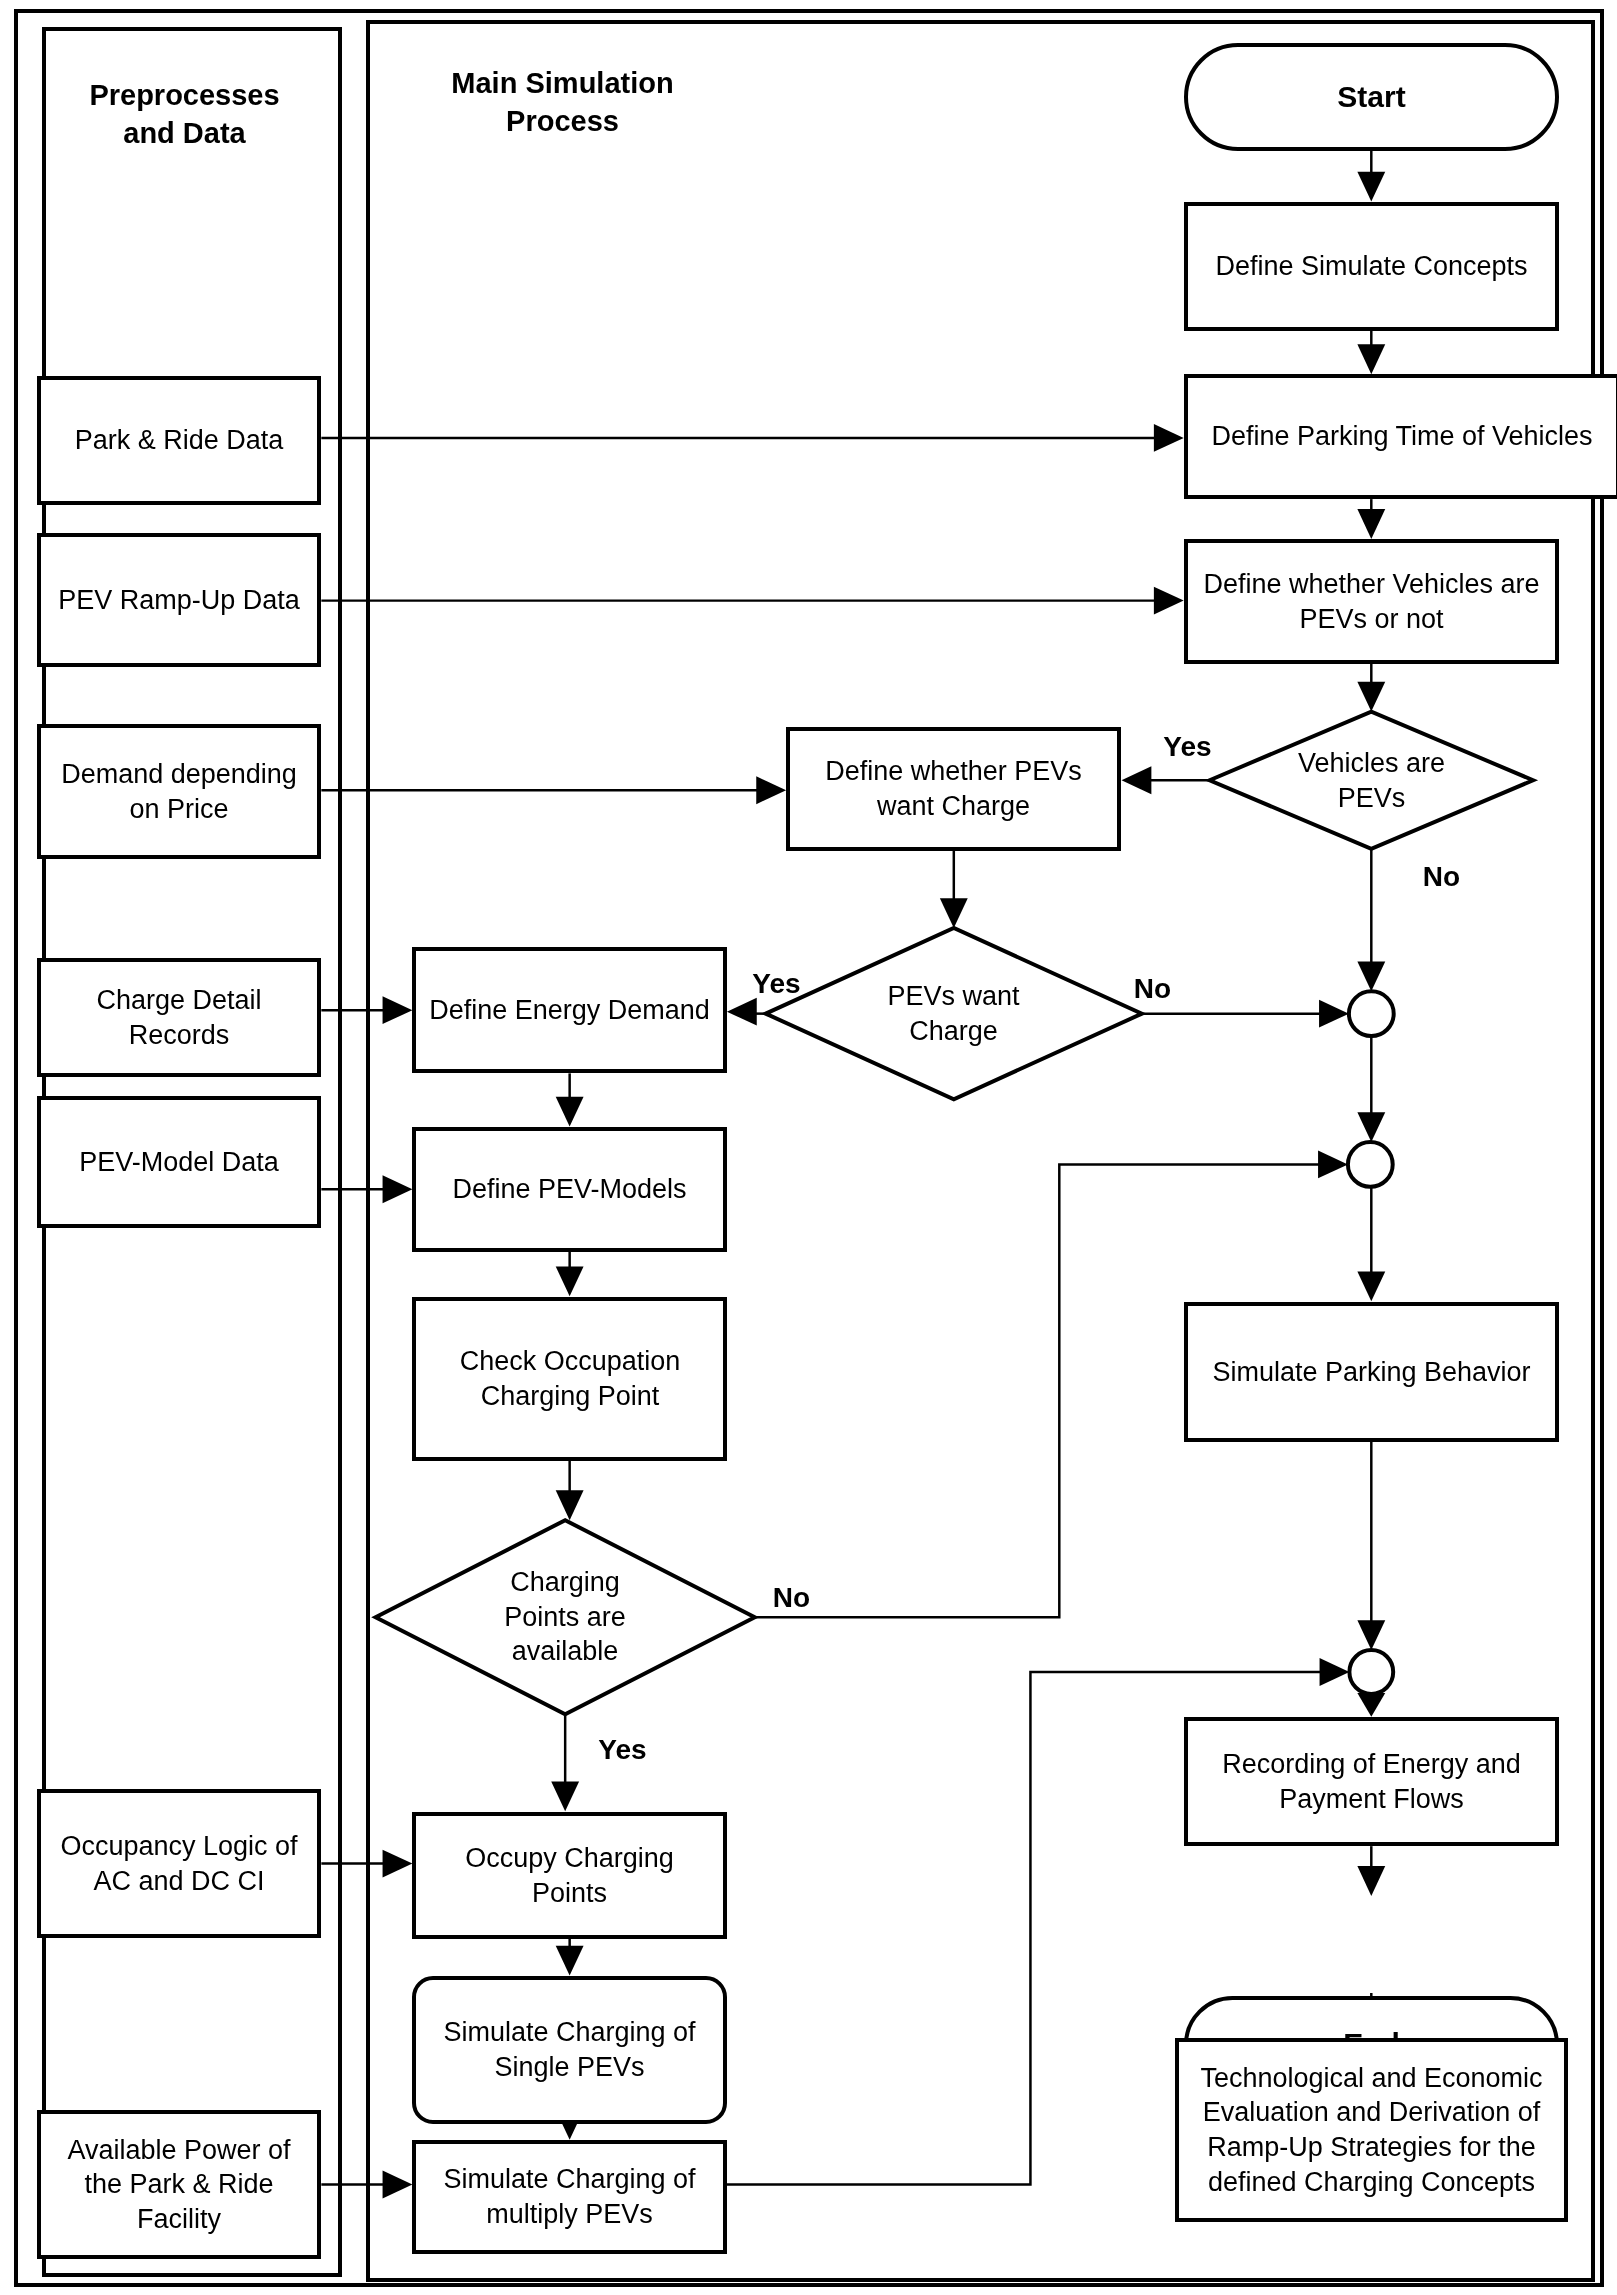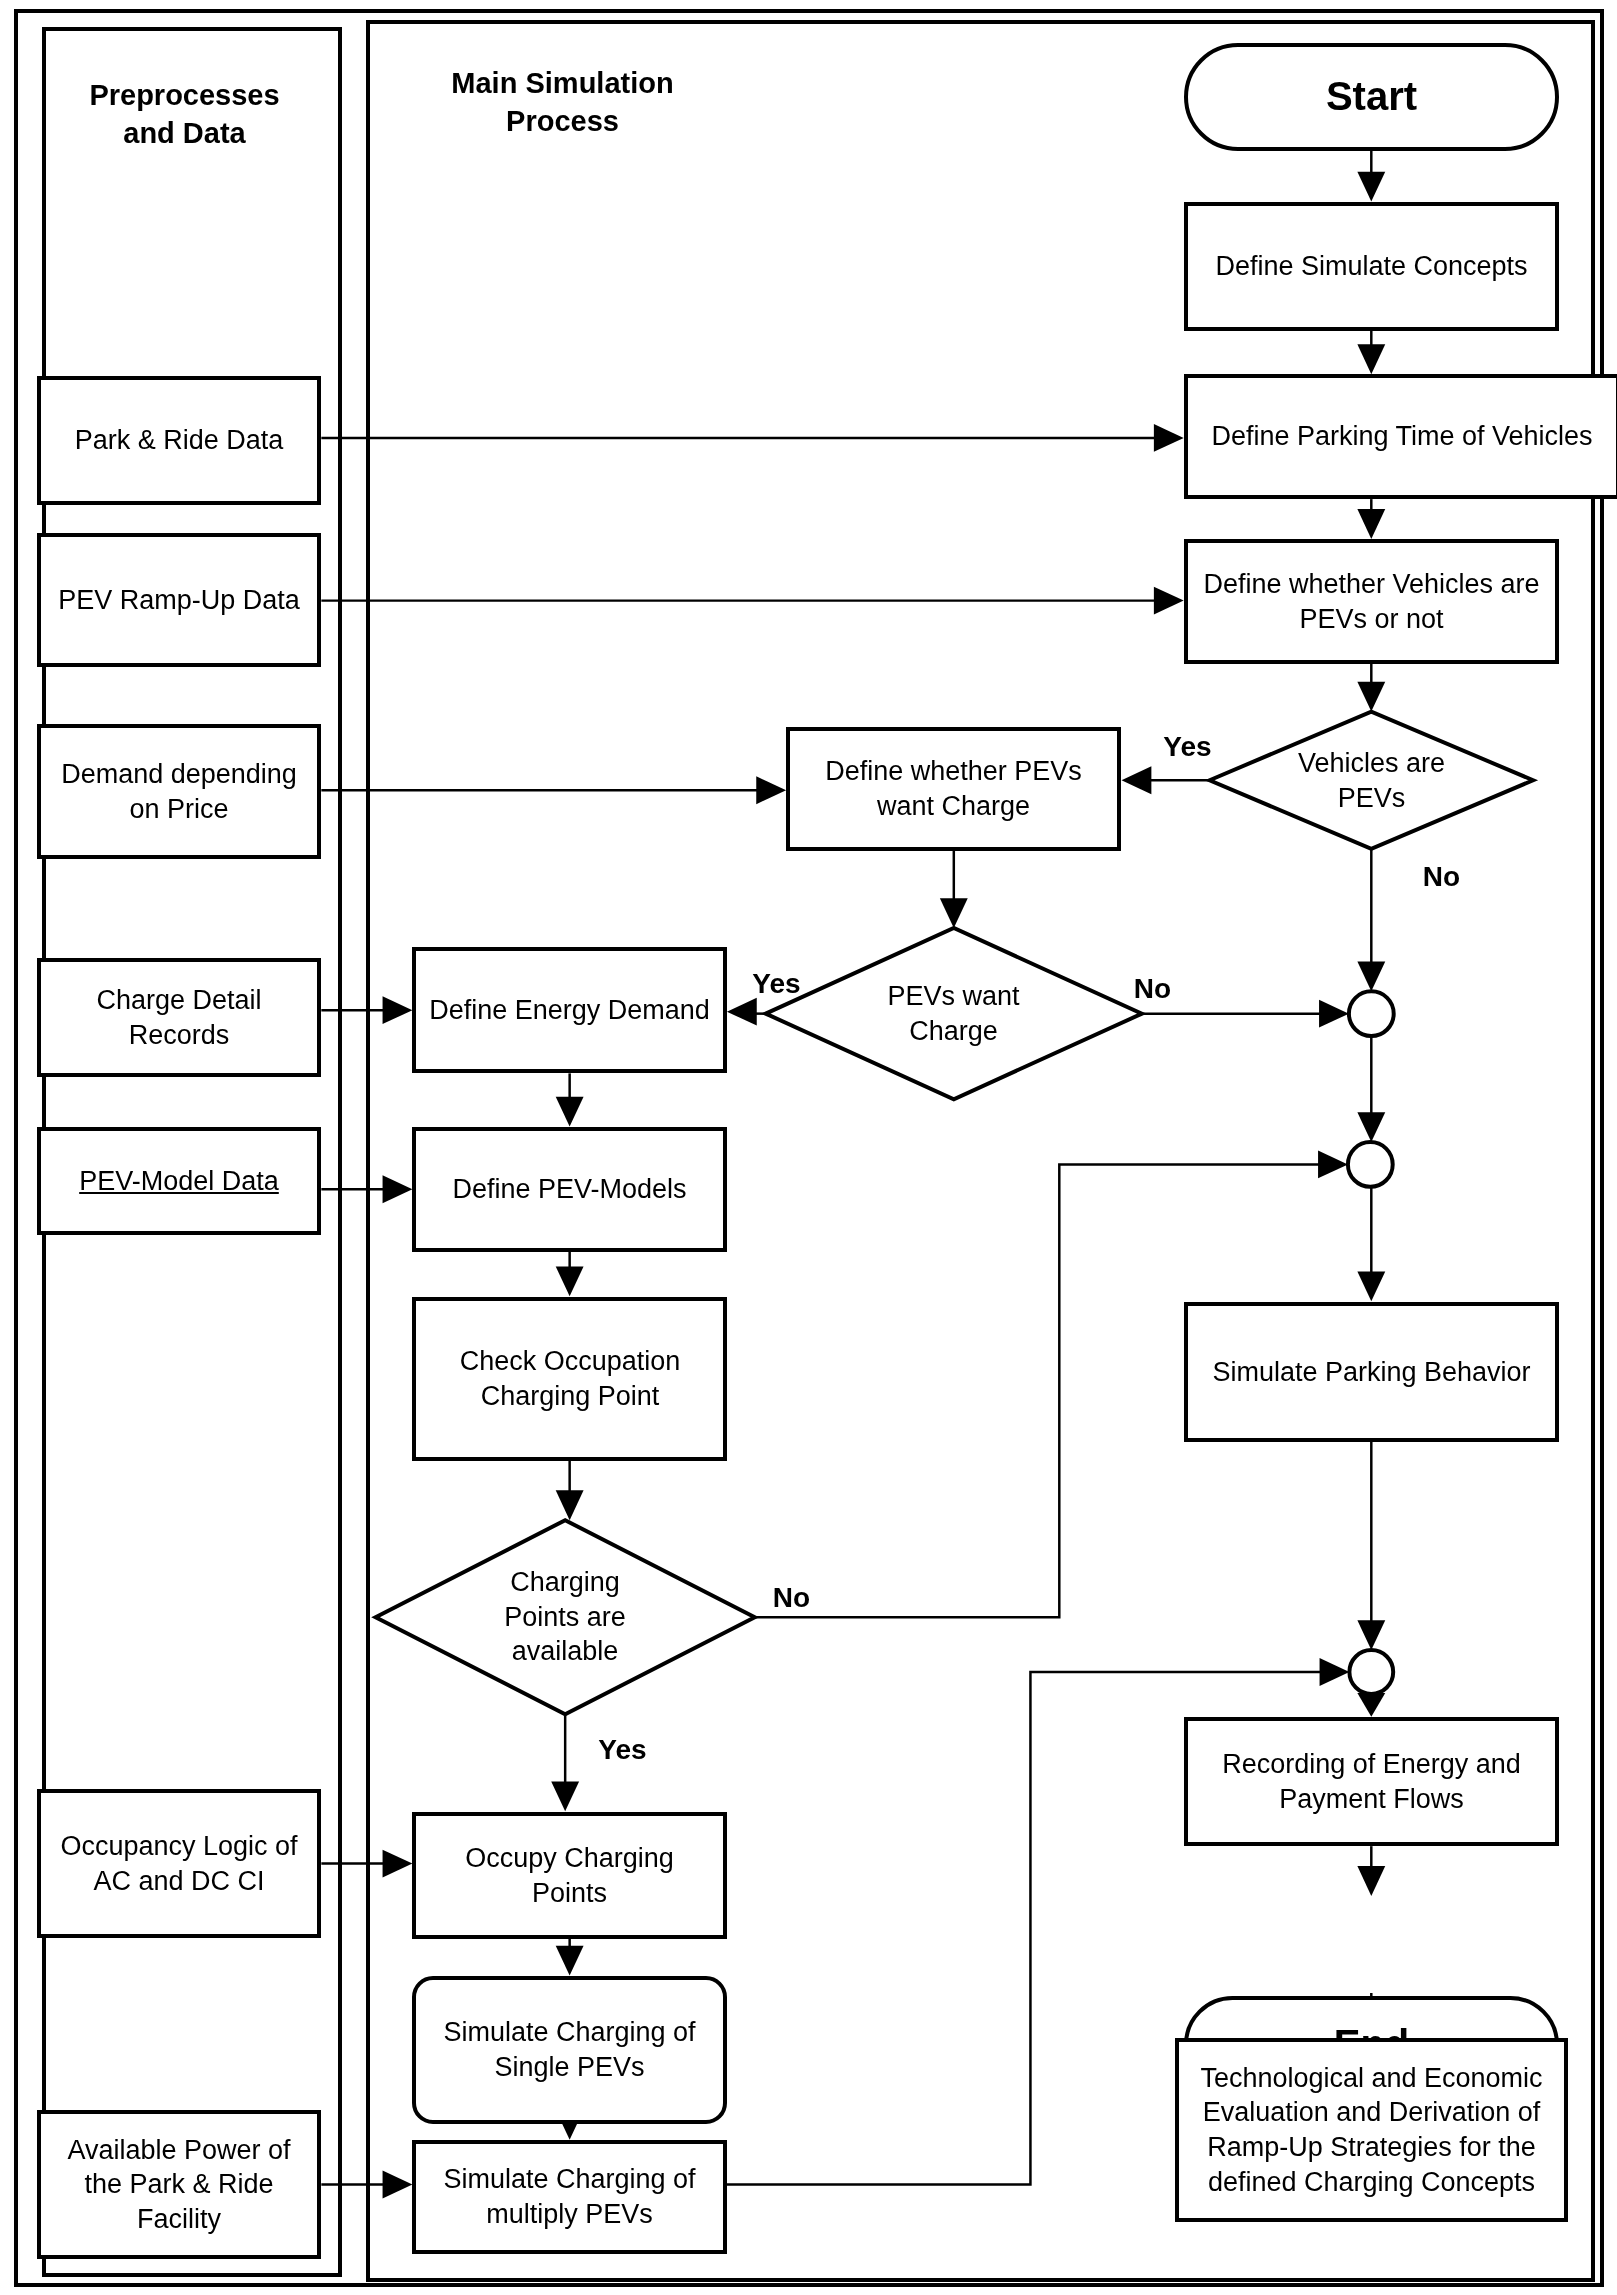--- a/index.html
+++ b/index.html
@@ -3,21 +3,21 @@
 <meta charset="utf-8">
 <style>
   html,body{margin:0;padding:0;background:#fff;}
   #canvas{position:relative;width:1618px;height:2295px;background:#fff;
           font-family:"Liberation Sans",sans-serif;color:#000;overflow:hidden;}
   .panel{position:absolute;border:4px solid #000;background:transparent;}
   #wires{position:absolute;left:0;top:0;z-index:1;}
   .node{position:absolute;z-index:2;background:#fff;border:4px solid #000;
         display:flex;align-items:center;justify-content:center;text-align:center;
         font-size:27px;line-height:1.28;box-sizing:border-box;padding:4px 10px;}
-  .stadium{border-radius:60px;font-weight:bold;font-size:40px;}
+  .stadium{border-radius:60px;font-weight:bold;font-size:30px;}
   .dlabel{position:absolute;z-index:3;background:transparent;border:none;
           display:flex;align-items:center;justify-content:center;text-align:center;
           font-size:27px;line-height:1.28;}
   .yn{position:absolute;z-index:3;font-weight:bold;font-size:28px;
       display:flex;align-items:center;justify-content:center;}
   .hdr{position:absolute;z-index:2;font-weight:bold;font-size:29px;line-height:1.3;
        text-align:center;}
 </style>
 </head>
 <body>
@@ -122,21 +122,21 @@
   </div>
   <div class="node" style="left:37px;top:533px;width:284px;height:134px;">
     <span>PEV Ramp-Up Data</span>
   </div>
   <div class="node" style="left:37px;top:724px;width:284px;height:135px;">
     <span>Demand depending on Price</span>
   </div>
   <div class="node" style="left:37px;top:958px;width:284px;height:119px;">
     <span>Charge Detail Records</span>
   </div>
-  <div class="node" style="left:37px;top:1127px;width:284px;height:108px;text-decoration:underline;">
+  <div class="node" style="left:37px;top:1096px;width:284px;height:132px;">
     <span>PEV-Model Data</span>
   </div>
   <div class="node" style="left:37px;top:1789px;width:284px;height:149px;">
     <span>Occupancy Logic of AC and DC CI</span>
   </div>
   <div class="node" style="left:37px;top:2110px;width:284px;height:149px;">
     <span>Available Power of the Park &amp; Ride Facility</span>
   </div>
 
   <div class="node stadium" style="left:1184px;top:43px;width:375px;height:108px;">

